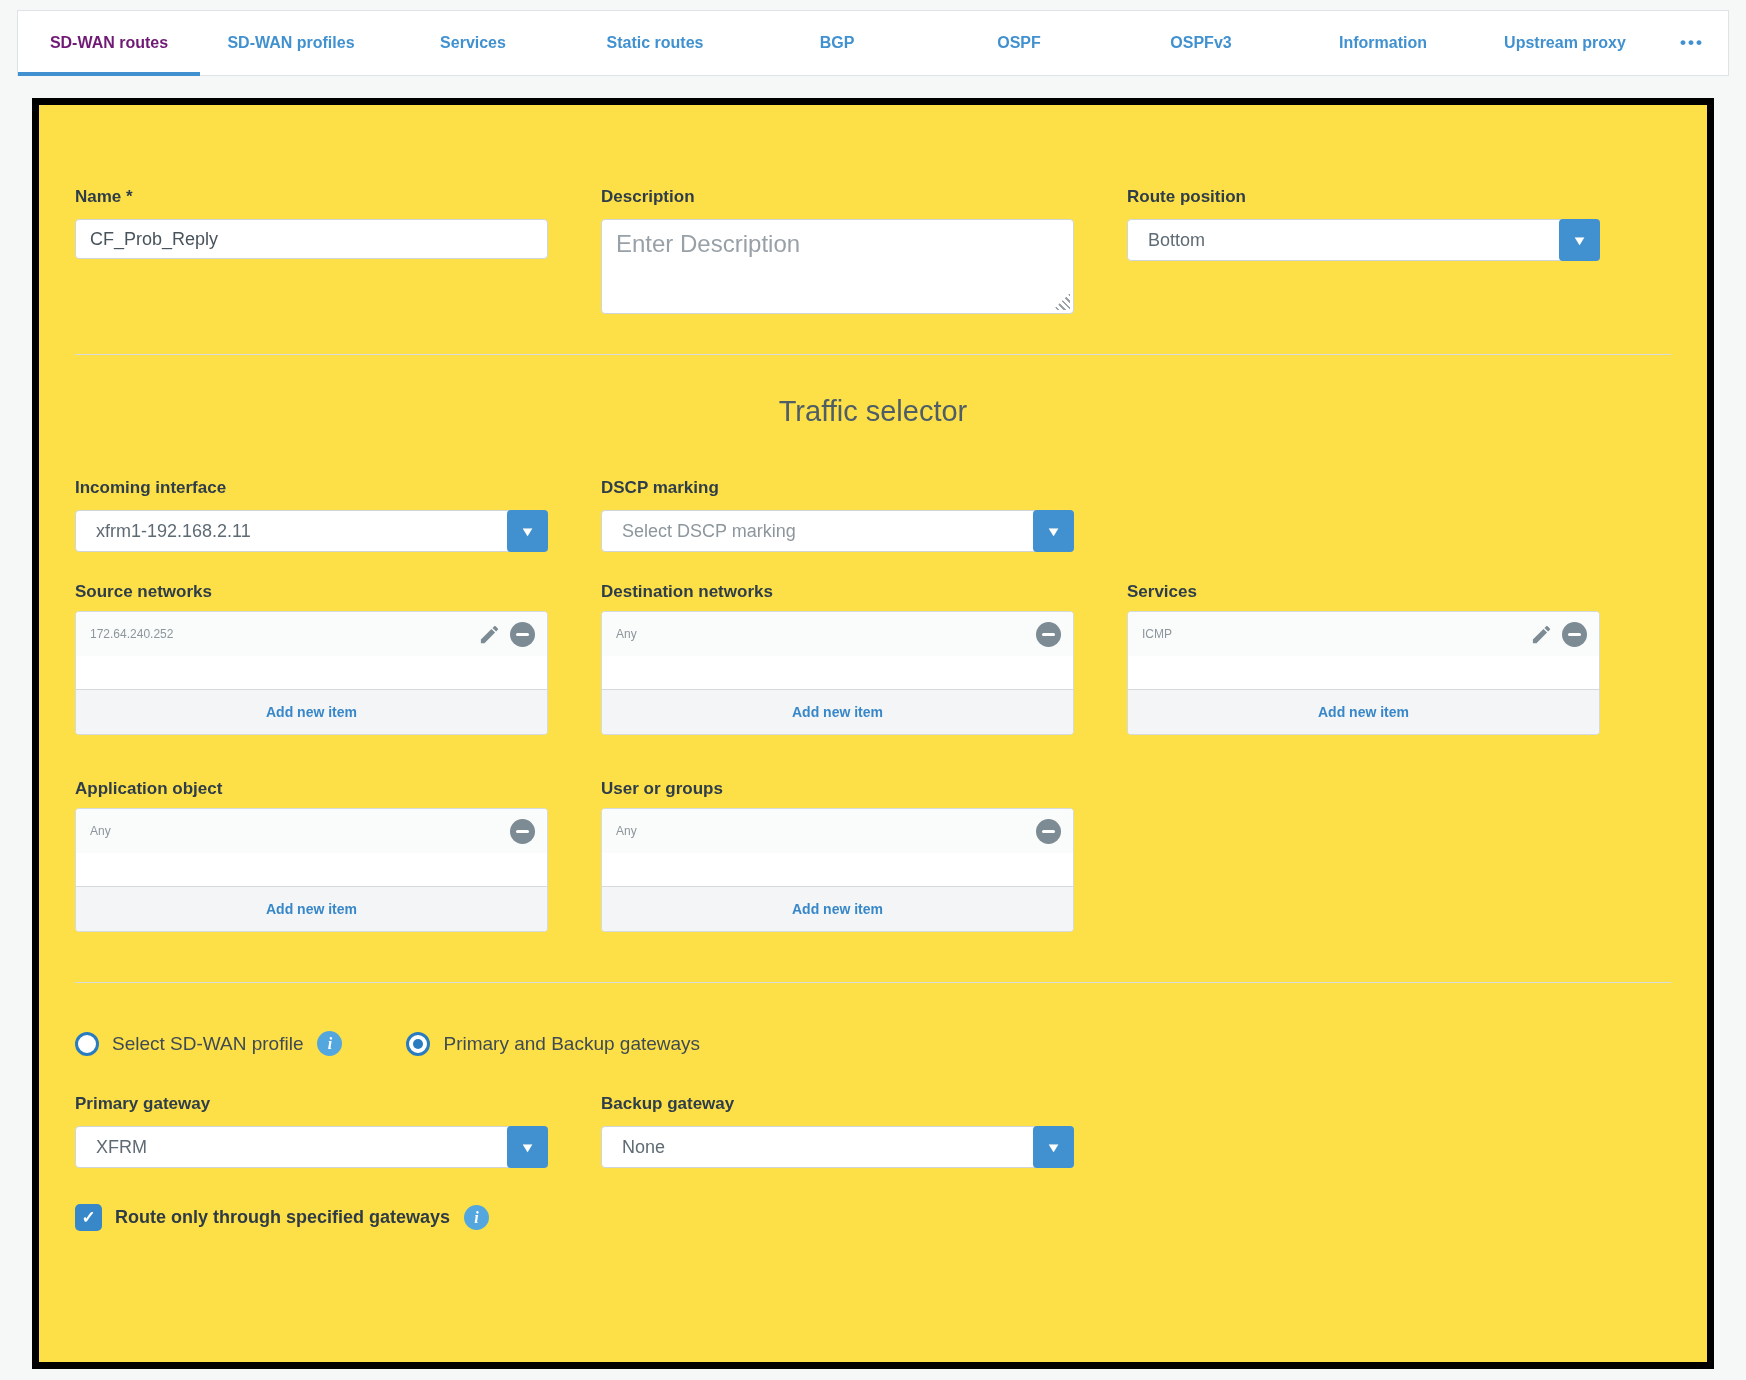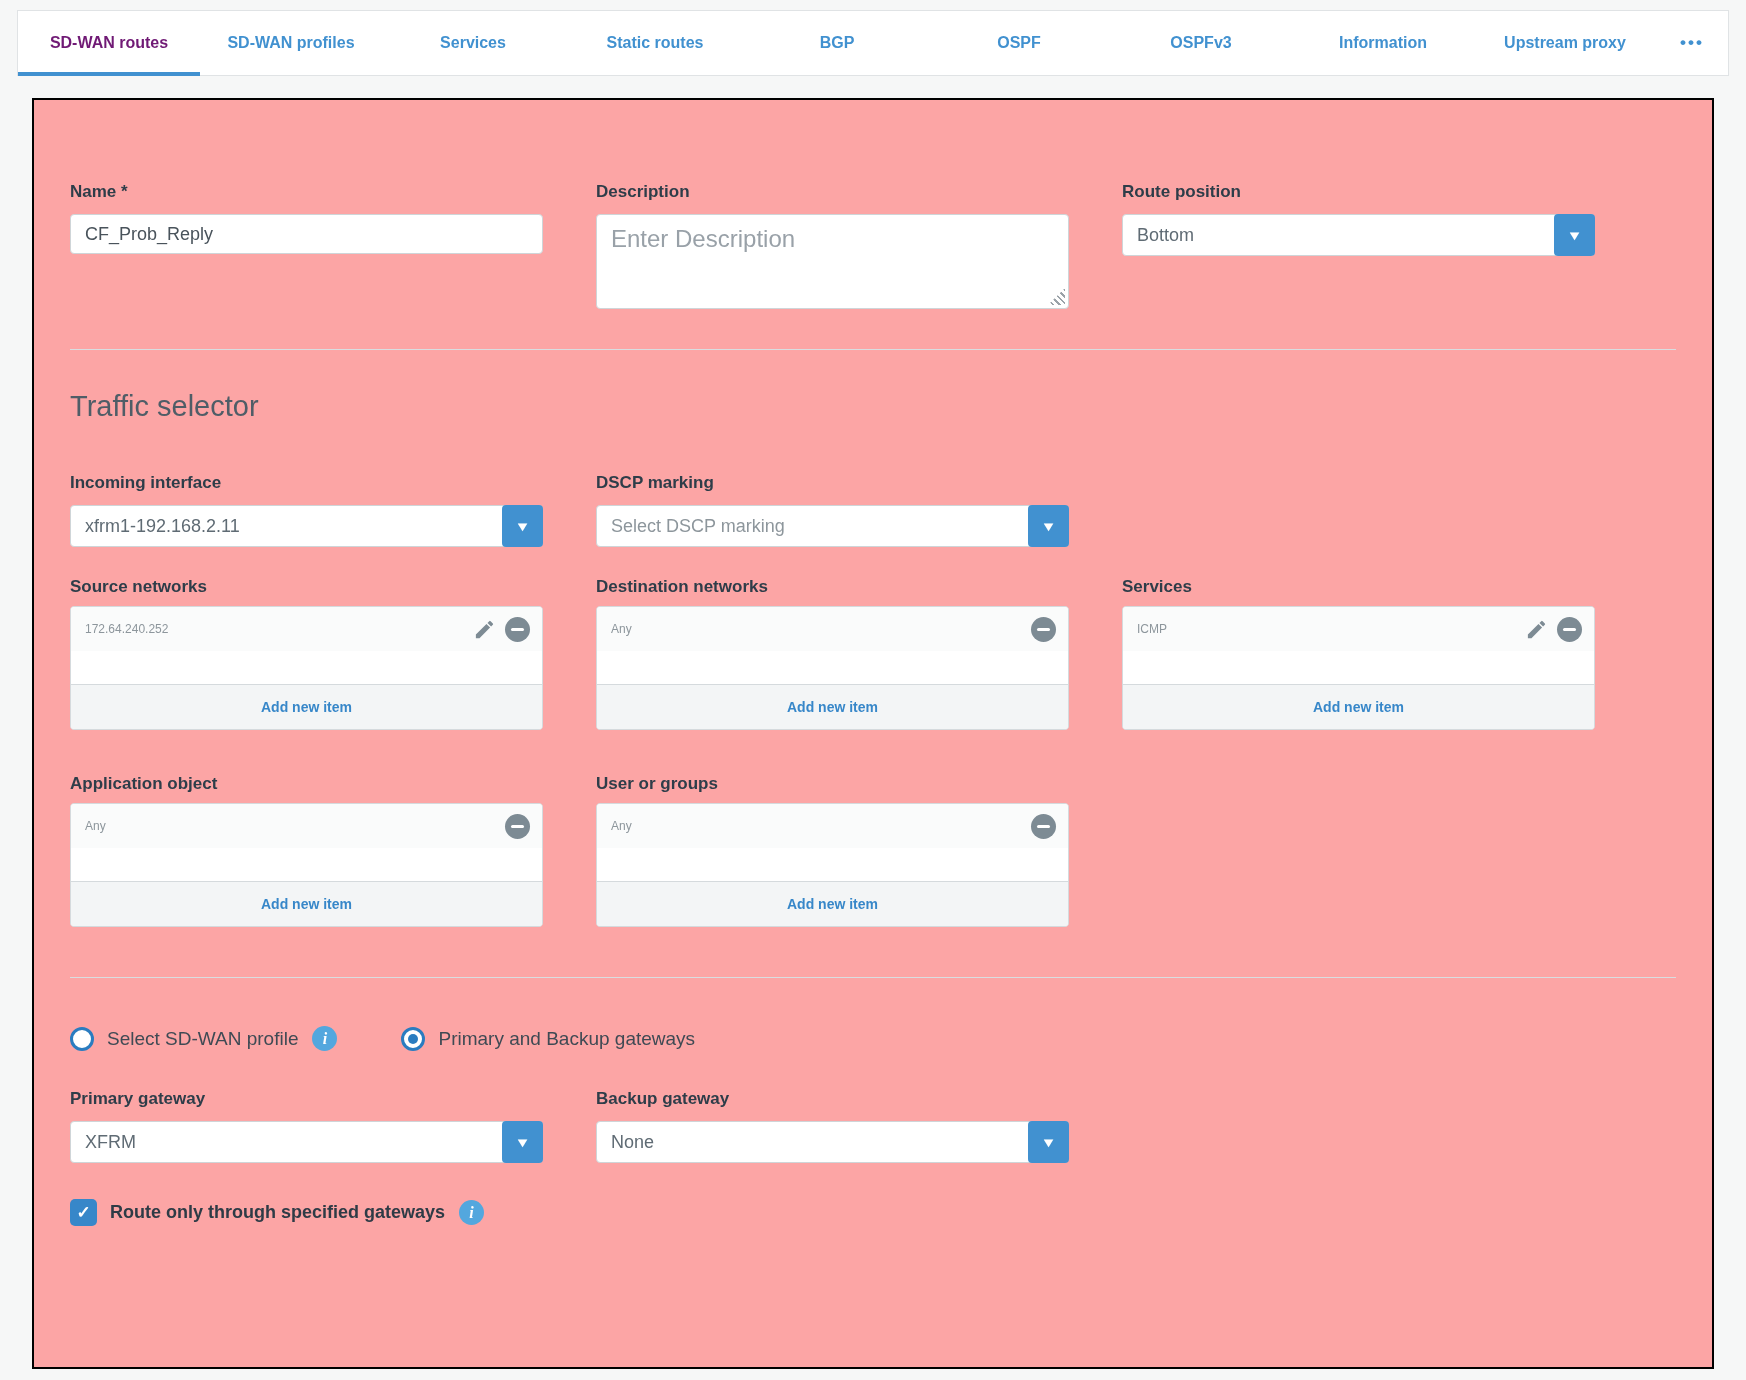--- a/index.html
+++ b/index.html
@@ -49,41 +49,42 @@
     font-size: 17px;
     font-weight: 700;
     letter-spacing: 2px;
     cursor: pointer;
   }
 
   
   .panel {
     margin: 22px 32px 0 32px;
     height: 1271px;
-    background: #fca5a5;
-    border: 2px solid #000000;
+    background: #fde047;
+    border: 7px solid #000000;
     padding: 0 36px;
   }
   .grid {
     display: grid;
     grid-template-columns: 473px 473px 473px;
     column-gap: 53px;
     align-items: start;
   }
   .field-label {
     font-size: 17px;
     font-weight: 700;
     color: #2e3d49;
     margin-bottom: 12px;
   }
   .list-label { margin-bottom: 9px; }
   .section-heading {
     font-size: 29px;
     font-weight: 400;
     color: #4f5d67;
+    text-align: center;
   }
   .divider {
     height: 1px;
     background: #d9dde0;
     margin: 0;
   }
 
   
   .text-input {
     width: 100%;
@@ -123,21 +124,21 @@
 
   
   .select {
     position: relative;
     height: 42px;
     border: 1px solid #cfd5d8;
     border-radius: 4px;
     background: #fff;
     display: flex;
     align-items: center;
-    padding: 0 54px 0 14px;
+    padding: 0 54px 0 20px;
     font-size: 18px;
     color: #5f6b74;
     cursor: pointer;
   }
   .select .sel-value { overflow: hidden; white-space: nowrap; }
   .select .placeholder { color: #8d969c; }
   .select-btn {
     position: absolute;
     top: -1px; right: -1px; bottom: -1px;
     width: 41px;

